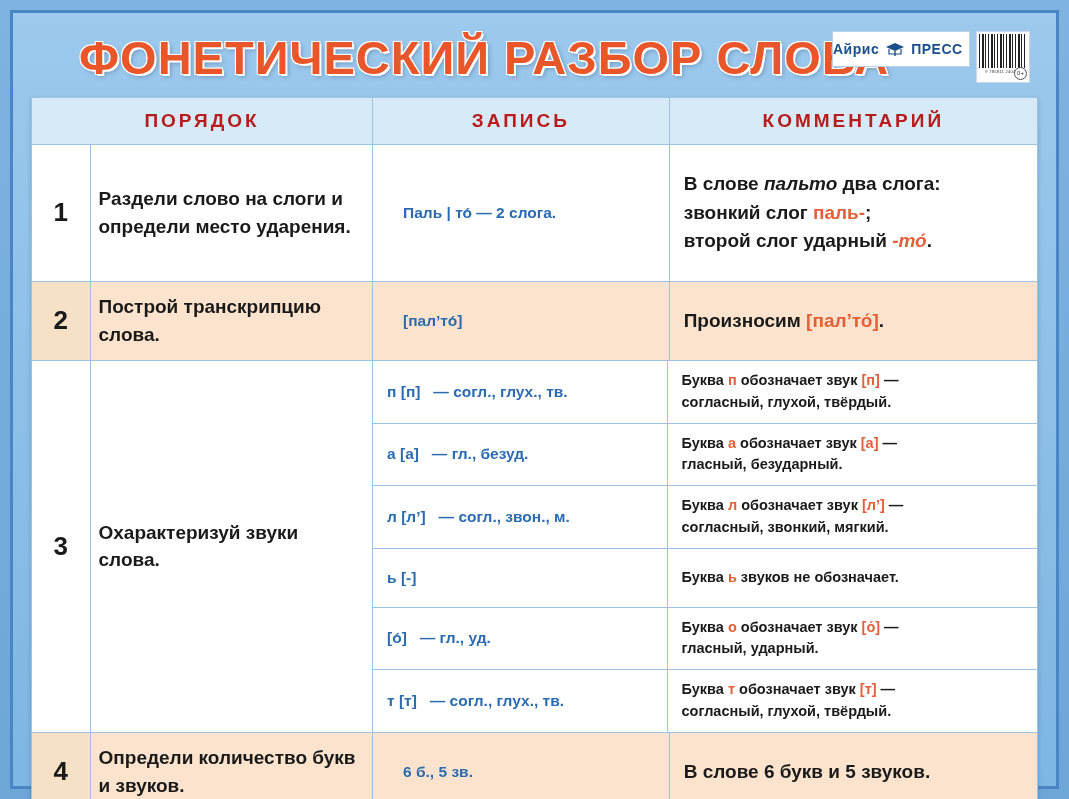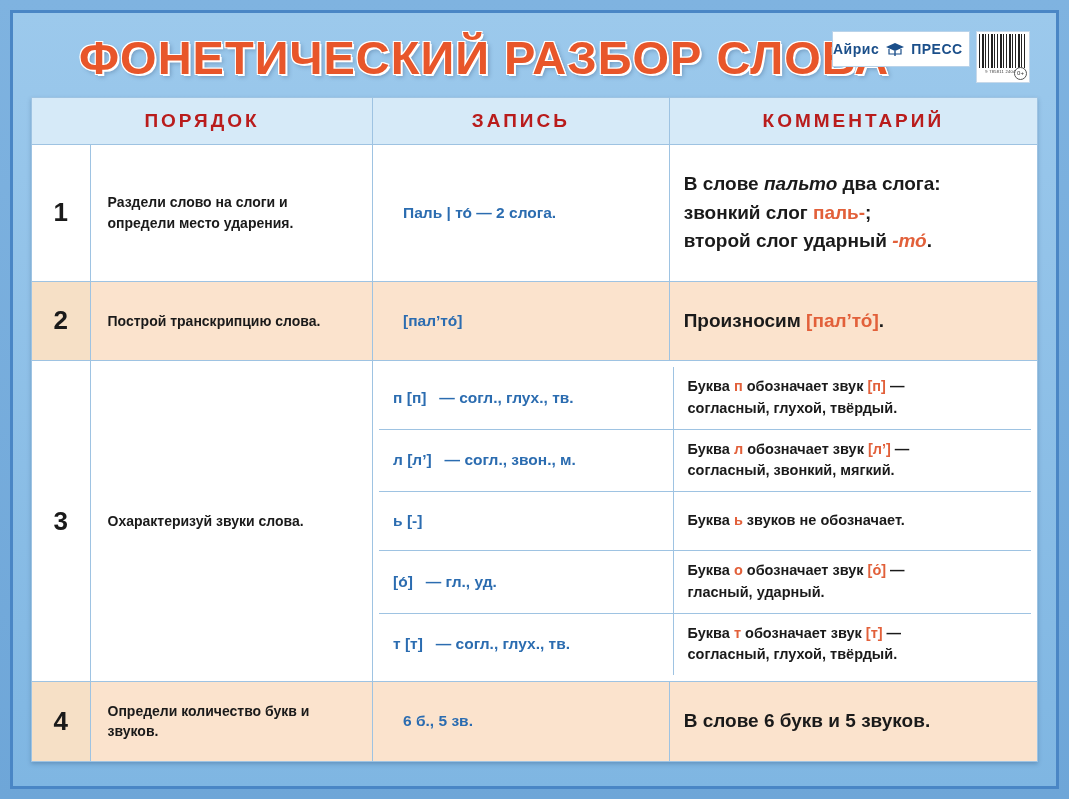--- a/index.html
+++ b/index.html
@@ -143,22 +143,22 @@
   col.c-rec   { width: 294px; }
   col.c-com   { width: 365px; }
 
   .num-cell {
     text-align: center;
     font-size: 26px;
     font-weight: bold;
     color: #1a1a1a;
   }
   .order-cell {
-    padding: 10px 17px;
-    font-size: 14px;
+    padding: 10px 8px;
+    font-size: 19px;
     font-weight: bold;
     color: #1a1a1a;
     line-height: 1.45;
   }
   .rec-cell {
     padding: 10px 30px;
     font-size: 15.5px;
     font-weight: bold;
     color: #2b6cb0;
     line-height: 1.45;
@@ -267,30 +267,39 @@
           <td class="order-cell">Построй транскрипцию слова.</td>
           <td class="rec-cell">[пал’то́]</td>
           <td class="com-cell">
             <span>Произносим </span><span class="orange">[пал’то́]</span><span>.</span>
           </td>
         </tr>
 
         <tr class="row-white">
           <td class="num-cell num-white">3</td>
           <td class="order-cell">Охарактеризуй звуки слова.</td>
-          <td class="span-cell" colspan="2" style="padding:6px;">
+          <td class="span-cell" colspan="2" style="padding:0;">
             <table class="sub-table">
               <tbody>
                 <tr>
                   <td class="sub-rec">
                     <span>п [п]</span>&nbsp;&nbsp;&nbsp;<span class="dash">—</span>&nbsp;<span>согл., глух., тв.</span>
                   </td>
                   <td class="sub-com">
                     <span>Буква </span><span class="orange">п</span><span> обозначает звук </span><span class="orange">[п]</span><span> —</span><br>
                     <span>согласный, глухой, твёрдый.</span>
+                  </td>
+                </tr>
+                <tr>
+                  <td class="sub-rec">
+                    <span>а [а]</span>&nbsp;&nbsp;&nbsp;<span class="dash">—</span>&nbsp;<span>гл., безуд.</span>
+                  </td>
+                  <td class="sub-com">
+                    <span>Буква </span><span class="orange">а</span><span> обозначает звук </span><span class="orange">[а]</span><span> —</span><br>
+                    <span>гласный, безударный.</span>
                   </td>
                 </tr>
                 <tr>
                   <td class="sub-rec">
                     <span>л [л’]</span>&nbsp;&nbsp;&nbsp;<span class="dash">—</span>&nbsp;<span>согл., звон., м.</span>
                   </td>
                   <td class="sub-com">
                     <span>Буква </span><span class="orange">л</span><span> обозначает звук </span><span class="orange">[л’]</span><span> —</span><br>
                     <span>согласный, звонкий, мягкий.</span>
                   </td>

